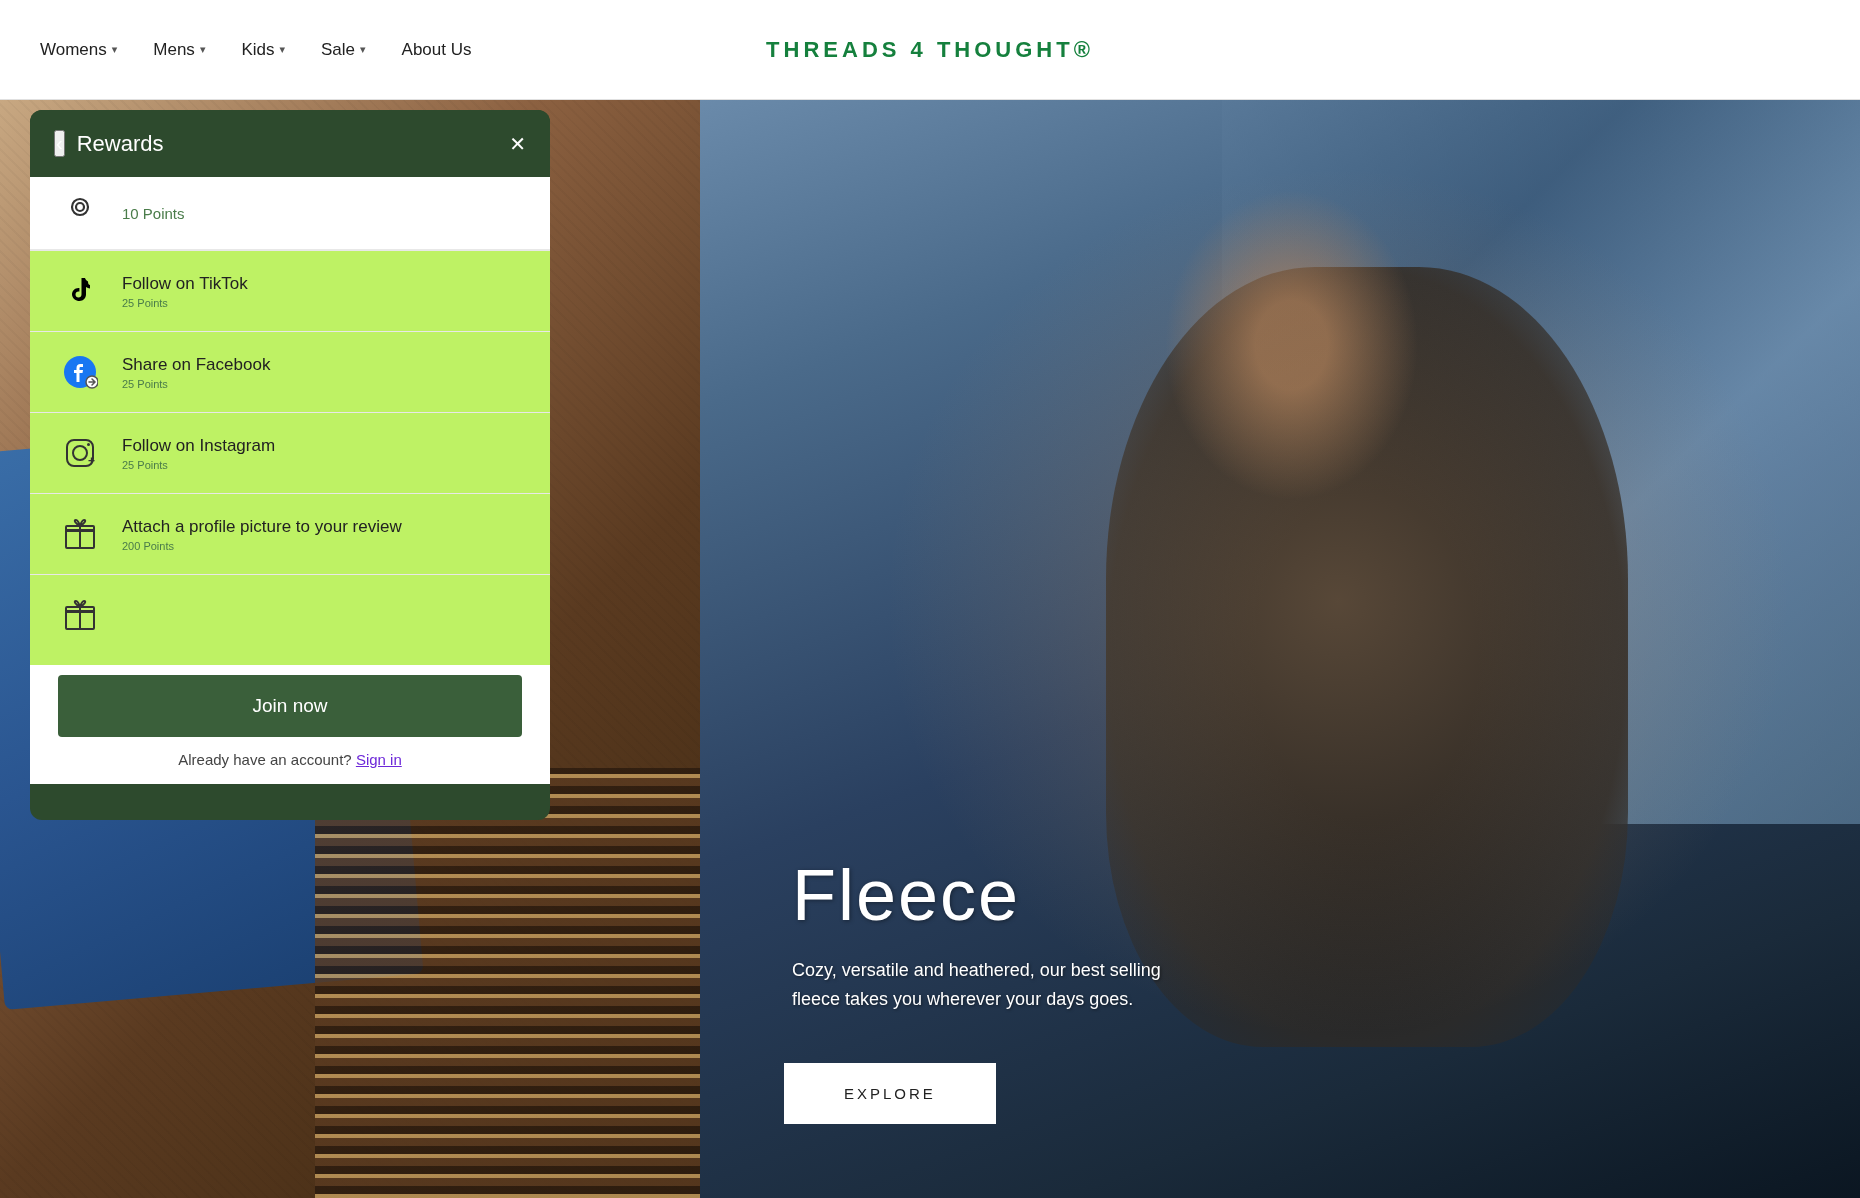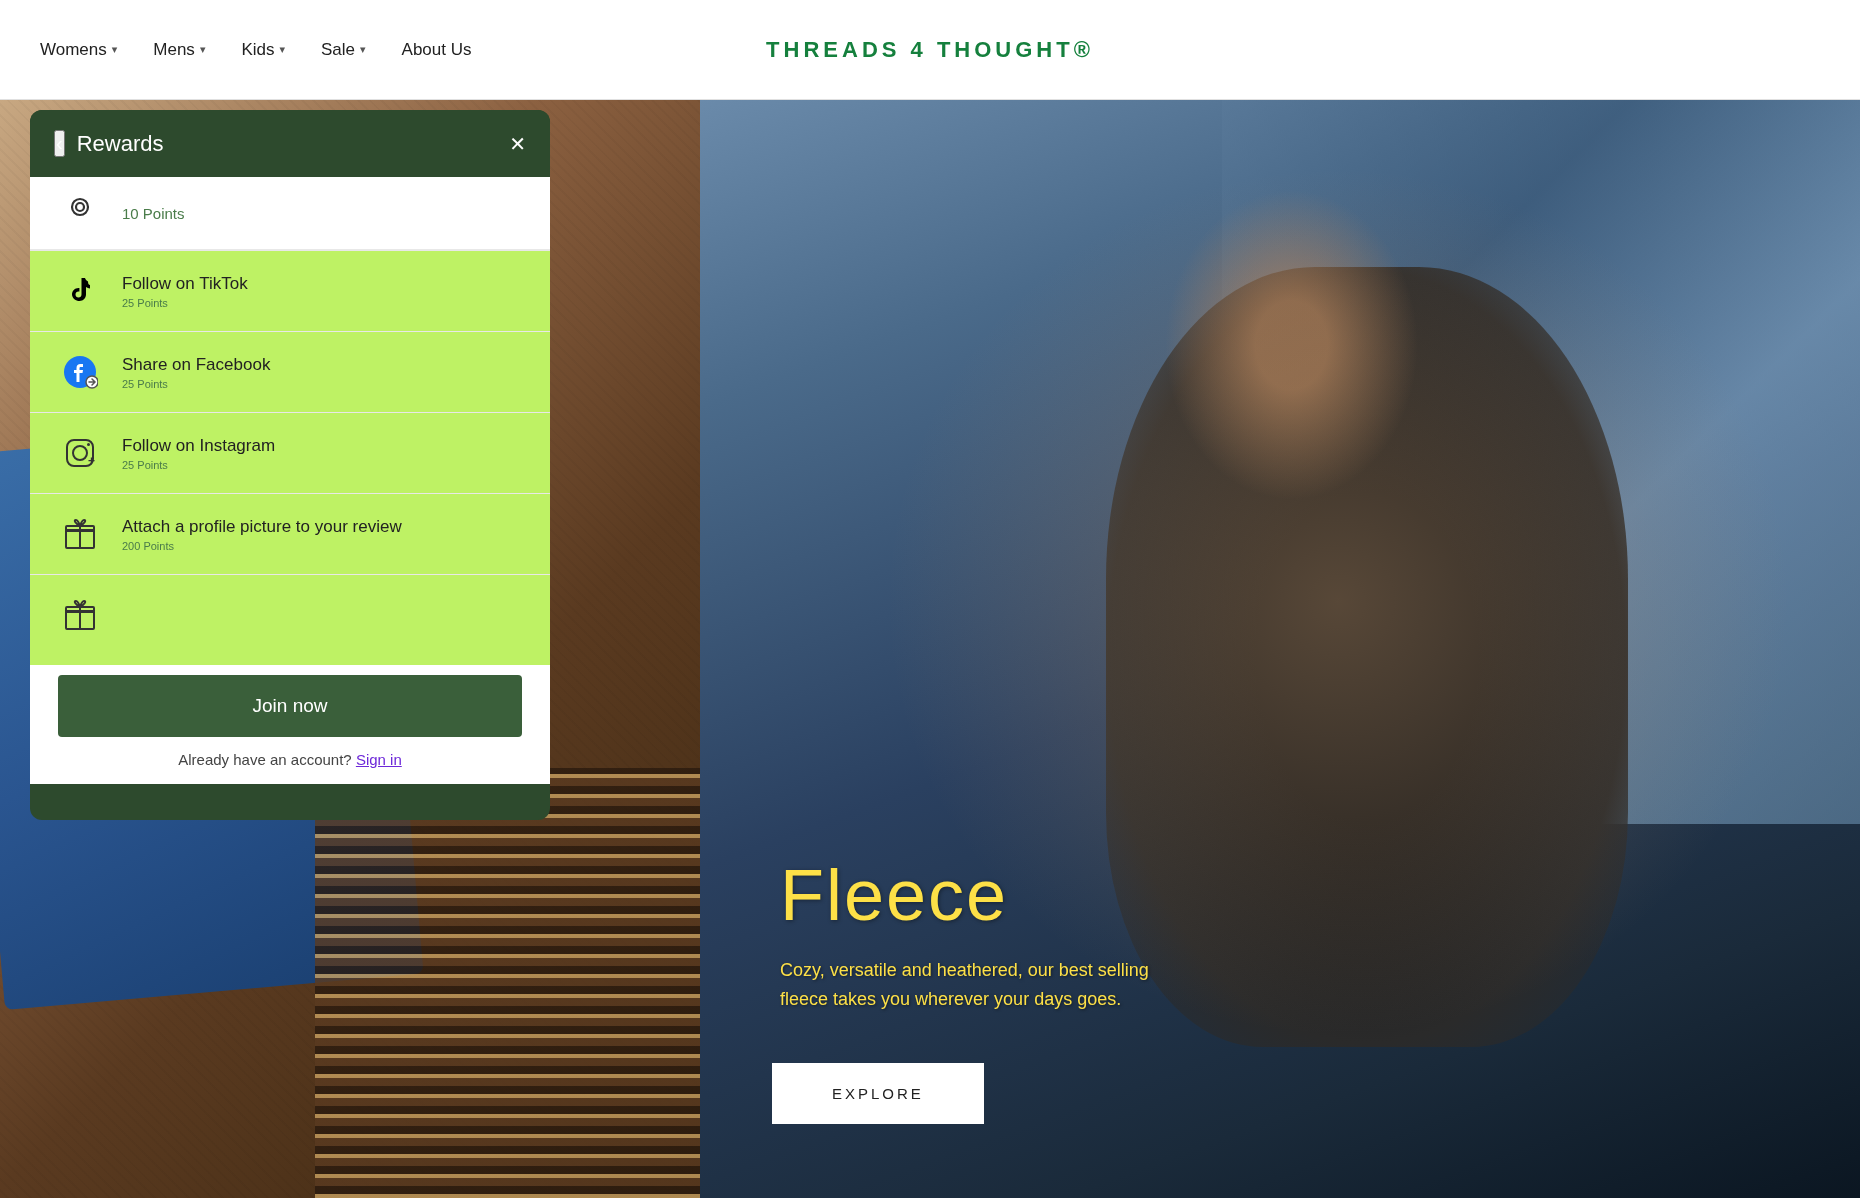--- a/index.html
+++ b/index.html
@@ -273,41 +273,41 @@
       width: 22%;
       height: 28%;
       background: radial-gradient(ellipse at center, rgba(180,130,90,0.7) 20%, transparent 70%);
       border-radius: 50%;
     }
 
     
     .hero-content {
       position: absolute;
       bottom: 200px;
-      left: 80px;
-      color: #fde047;
+      left: 92px;
+      color: #ffffff;
     }
     .hero-title {
       font-size: 72px;
       font-weight: 300;
       letter-spacing: 2px;
       margin-bottom: 20px;
       text-shadow: 1px 1px 4px rgba(0,0,0,0.4);
     }
     .hero-desc {
       font-size: 18px;
       line-height: 1.6;
       max-width: 400px;
       font-weight: 300;
       text-shadow: 1px 1px 3px rgba(0,0,0,0.5);
     }
     .explore-btn {
       position: absolute;
       bottom: 90px;
-      left: 72px;
+      left: 84px;
       background: #fff;
       border: none;
       padding: 22px 60px;
       font-size: 15px;
       letter-spacing: 3px;
       font-weight: 500;
       cursor: pointer;
       color: #222;
     }
 

